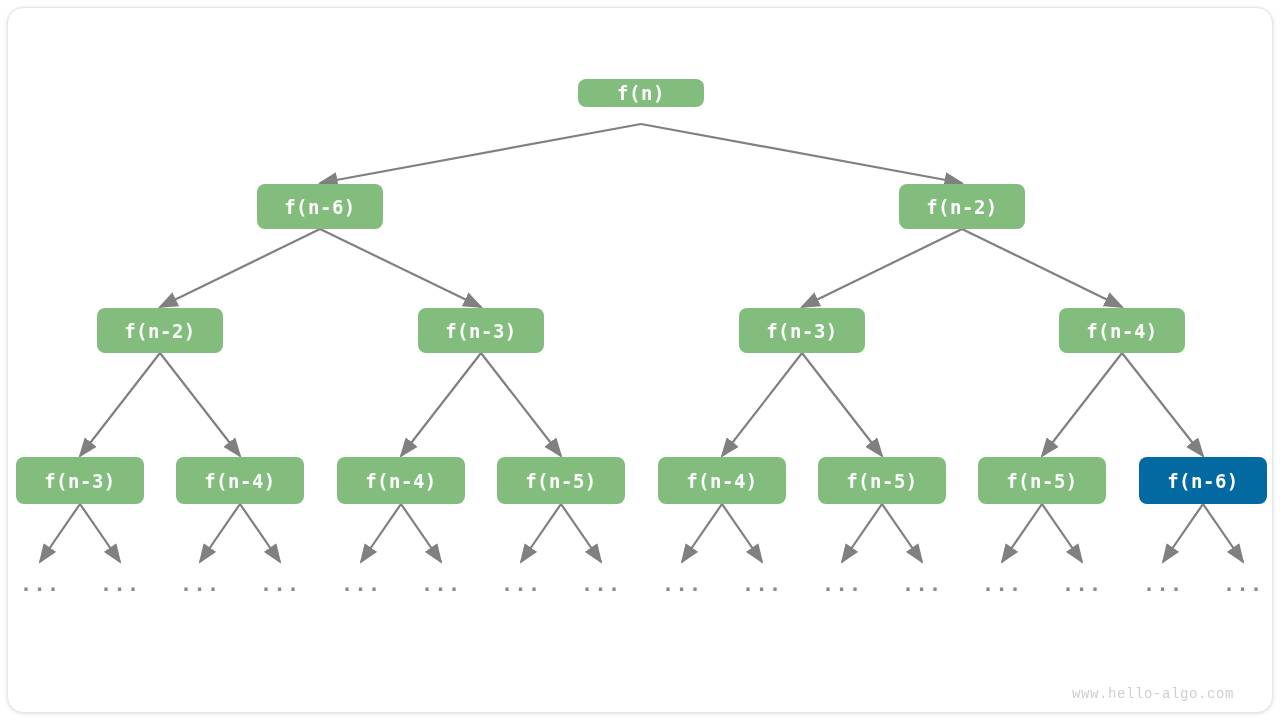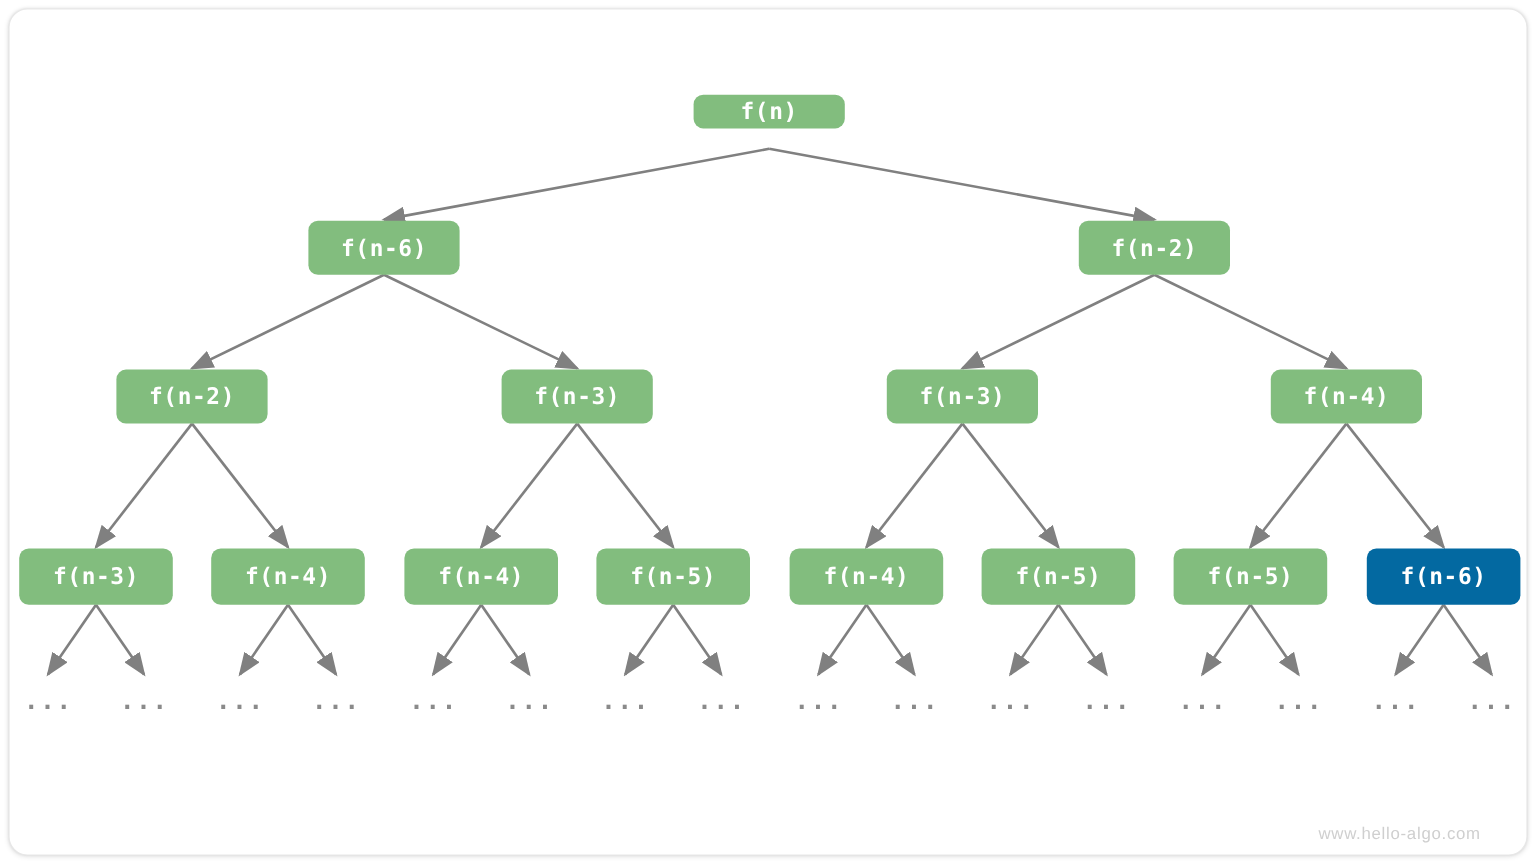--- a/index.html
+++ b/index.html
@@ -69,21 +69,21 @@
     line-height: 1;
     text-align: center;
     user-select: none;
   }
 
   #watermark {
     position: absolute;
     right: 46px;
     bottom: 18px;
     color: #cfcfcf;
-    font-family: Liberation Sans, sans-serif;
+    font-family: Liberation Mono, monospace;
     font-size: 14px;
     letter-spacing: 0.6px;
     user-select: none;
   }
 </style>
 </head>
 <body>
 
 <div id="stage">
   <div id="card"></div>

